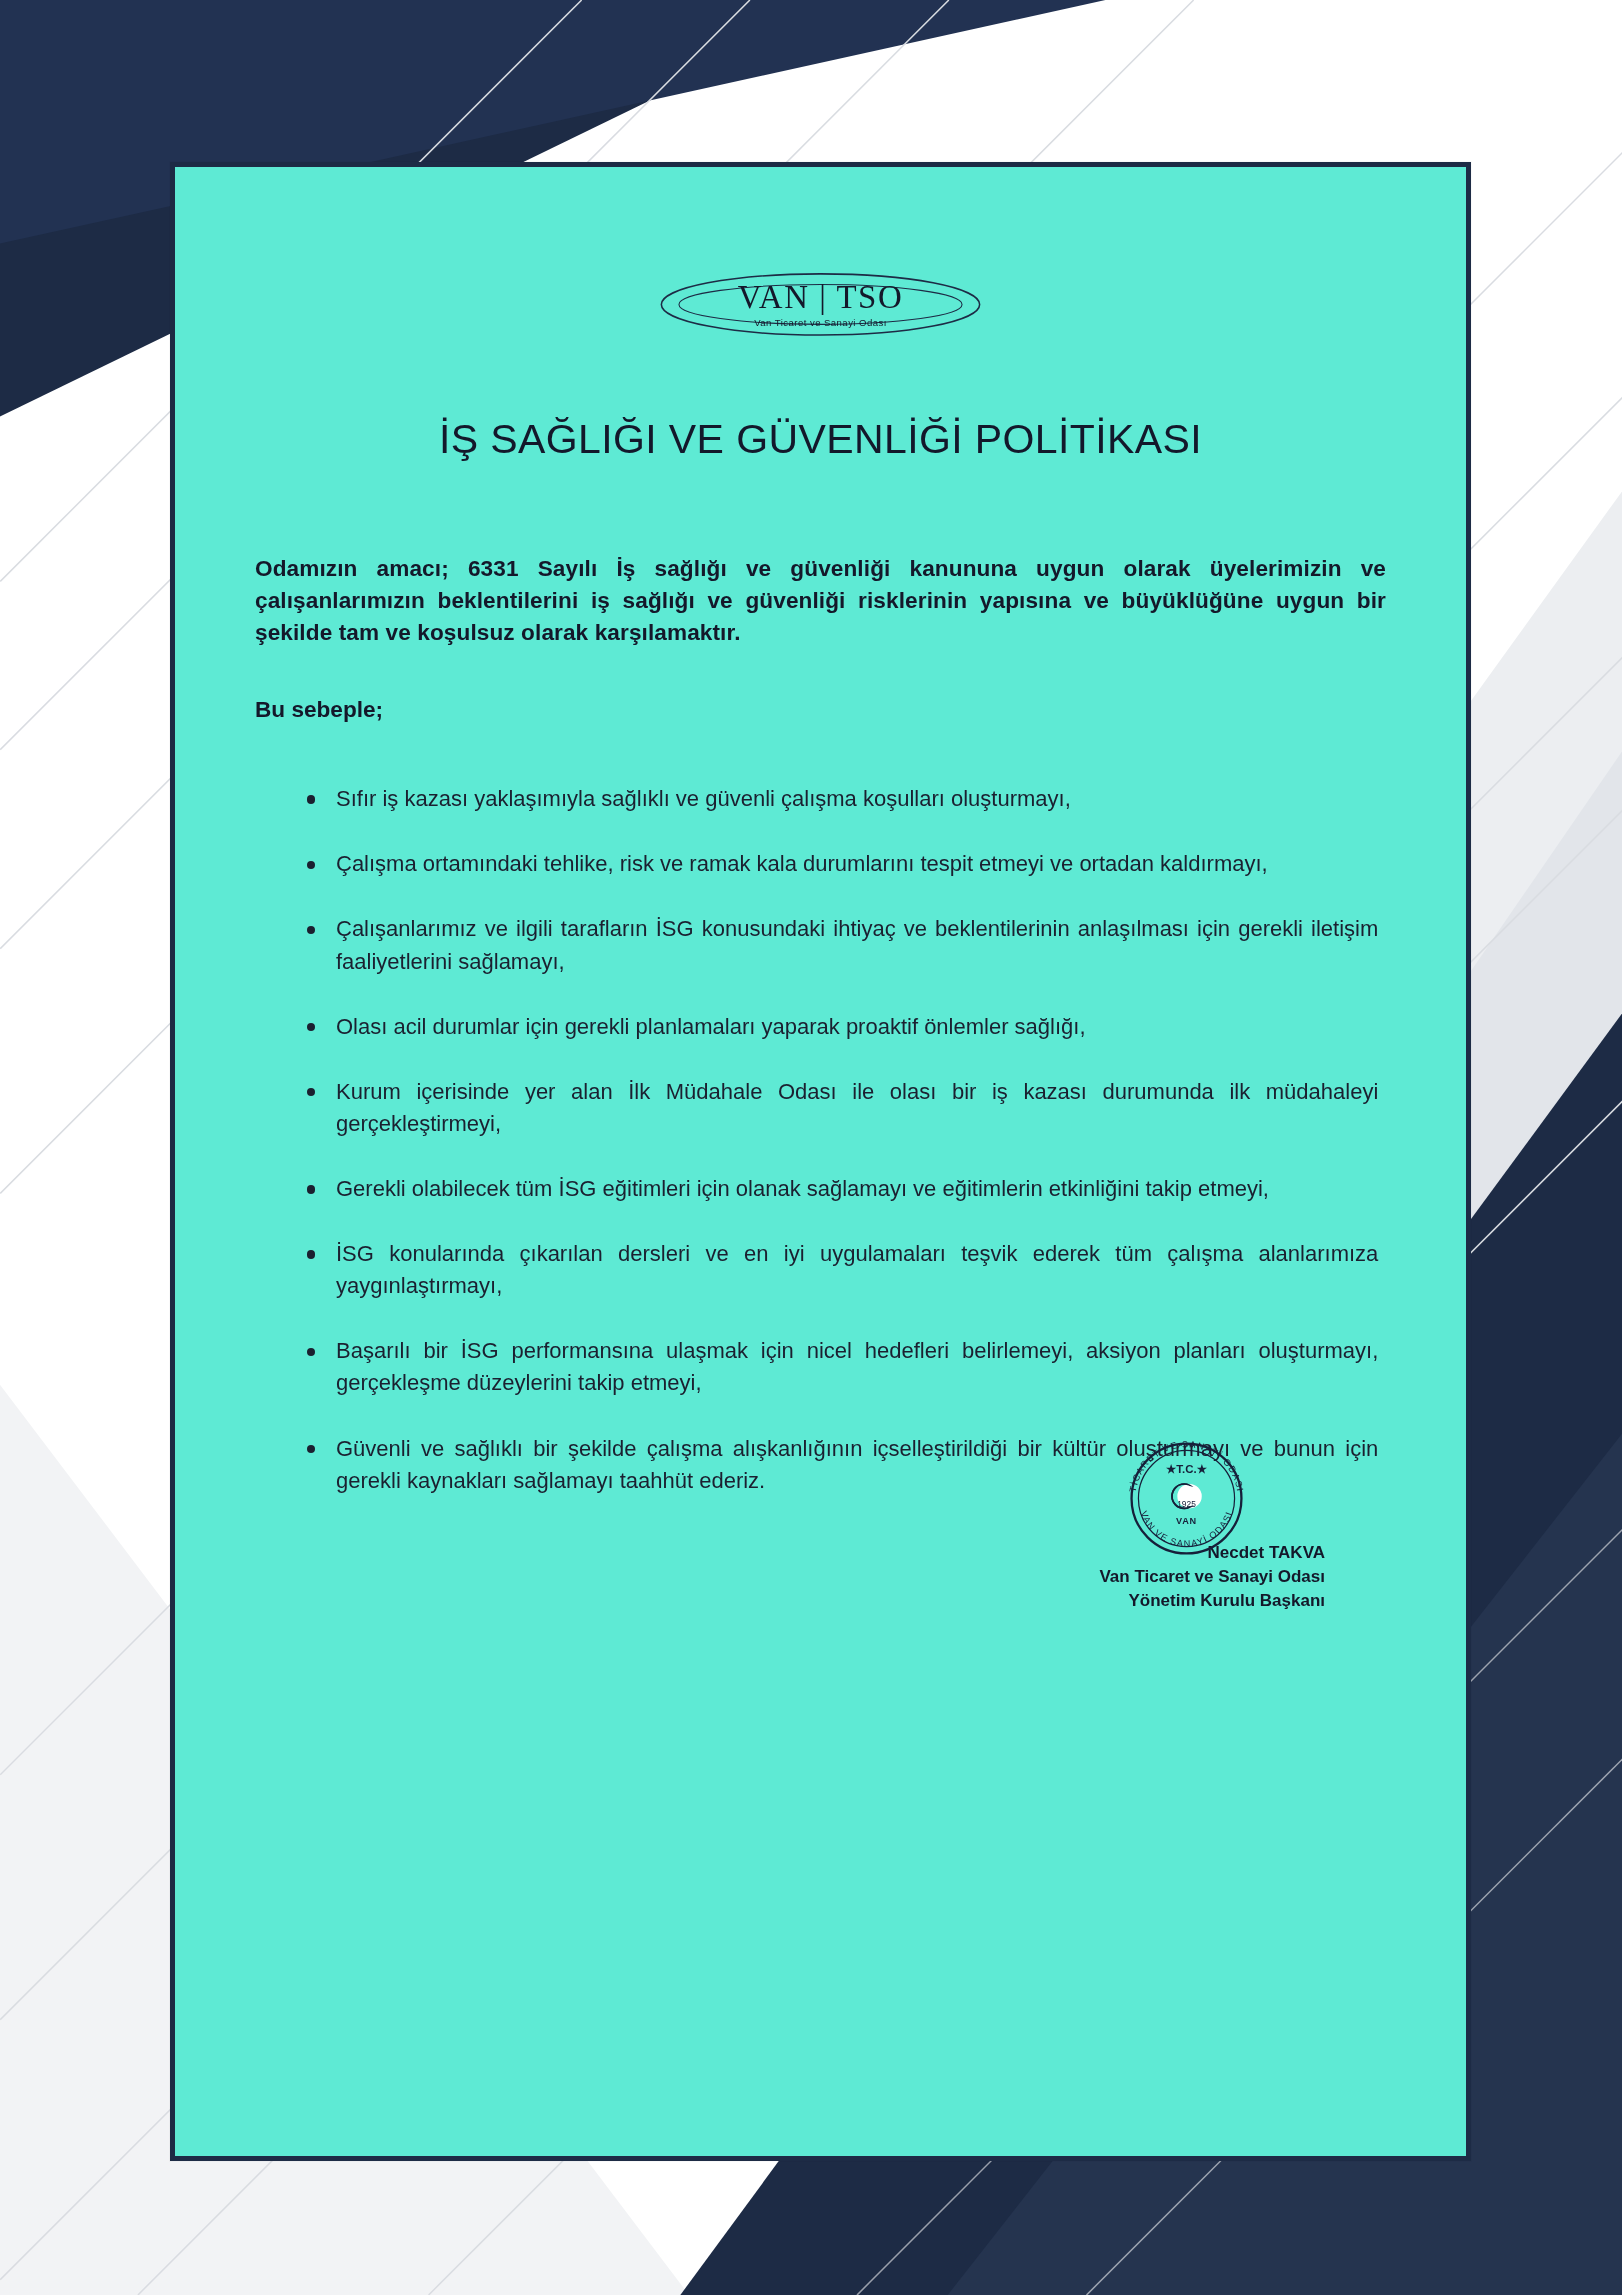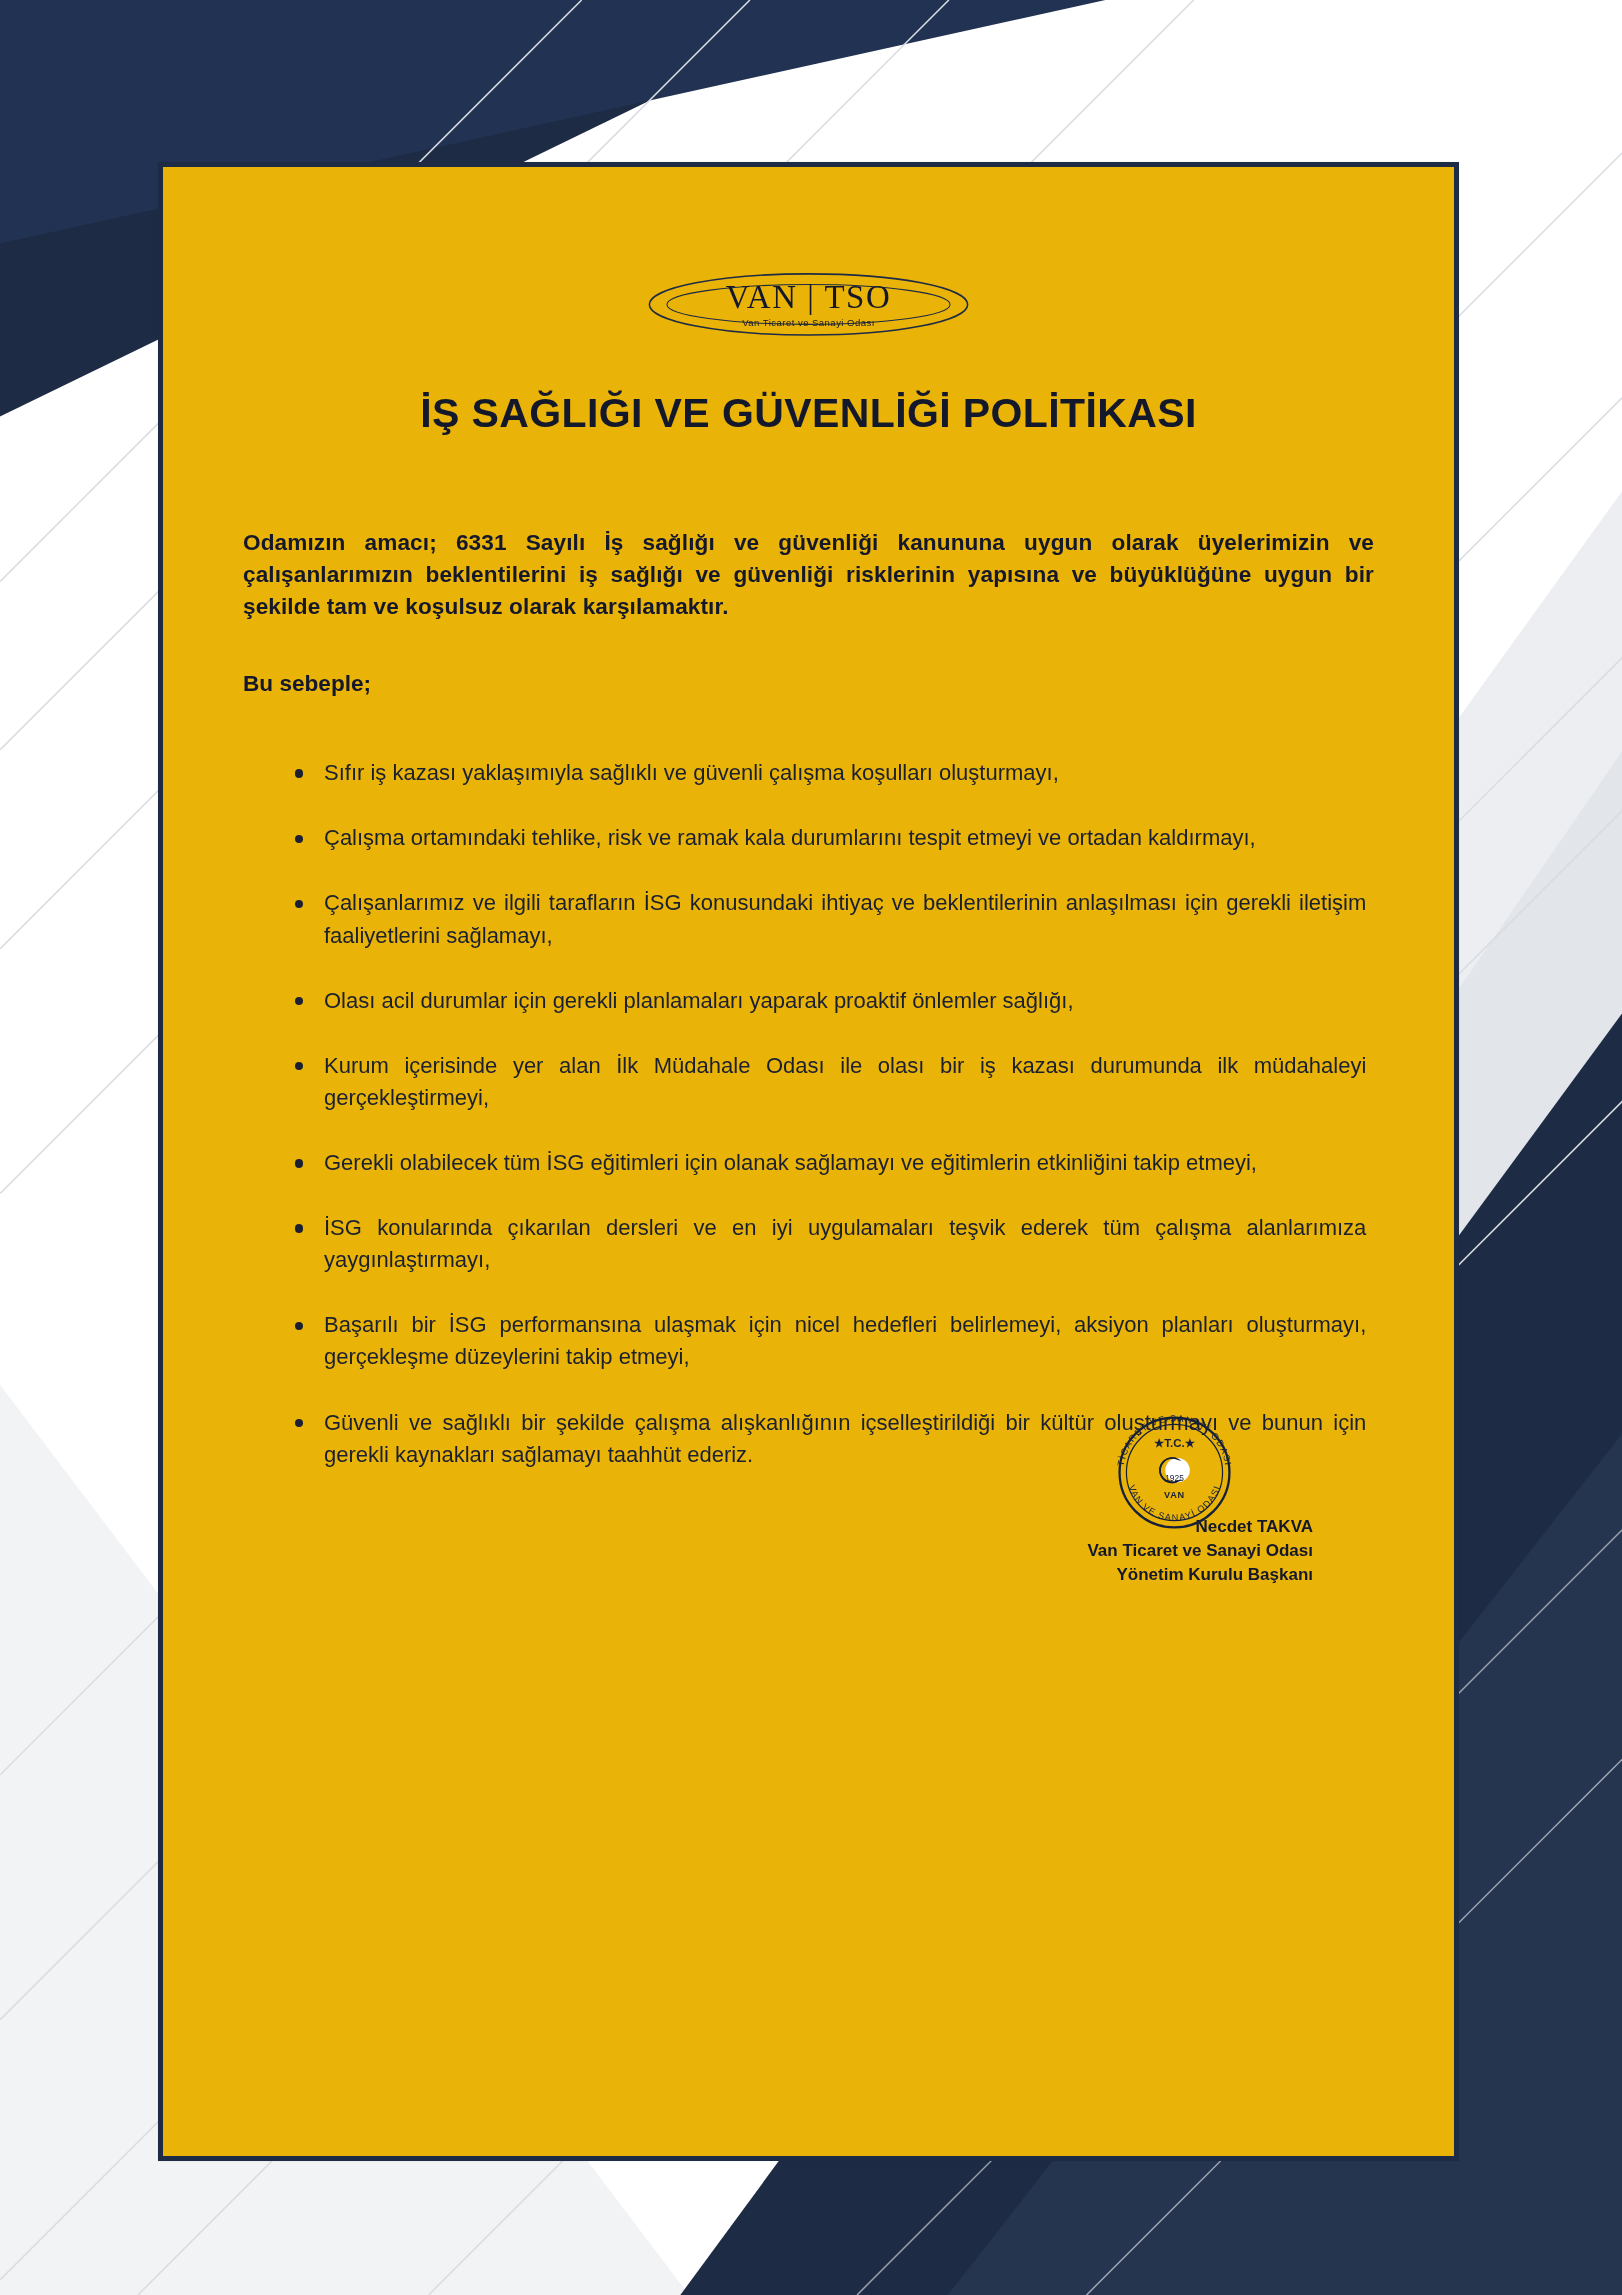--- a/index.html
+++ b/index.html
@@ -84,25 +84,25 @@
     left: 0;
     width: 689px;
     height: 1071px;
     background: #f2f3f5;
     clip-path: polygon(0 100%, 100% 100%, 0 15%);
   }
 
   
   .doc-card {
     position: absolute;
-    left: 158px;
+    left: 170px;
     top: 162px;
     width: 1301px;
     height: 1999px;
-    background: #eab308;
+    background: #5eead4;
     border: 5.4px solid #1d2b45;
     box-sizing: border-box;
     box-shadow: 0 0 0 0.8px rgba(0,0,0,0.03);
   }
   .doc-inner {
     padding: 70px 80px 31px 80px;
     height: 100%;
     box-sizing: border-box;
     position: relative;
   }
@@ -113,24 +113,24 @@
     justify-content: center;
     align-items: center;
     margin-top: 23px;
   }
   .logo-svg { display: block; }
 
   
   .doc-title {
     text-align: center;
     font-size: 41px;
-    font-weight: bold;
+    font-weight: normal;
     letter-spacing: 0.4px;
     color: #13182b;
-    margin-top: 38px;
+    margin-top: 64px;
   }
 
   
   .intro {
     margin-top: 90px;
     font-size: 22.6px;
     font-weight: bold;
     line-height: 1.42;
     color: #14182a;
     text-align: justify;

